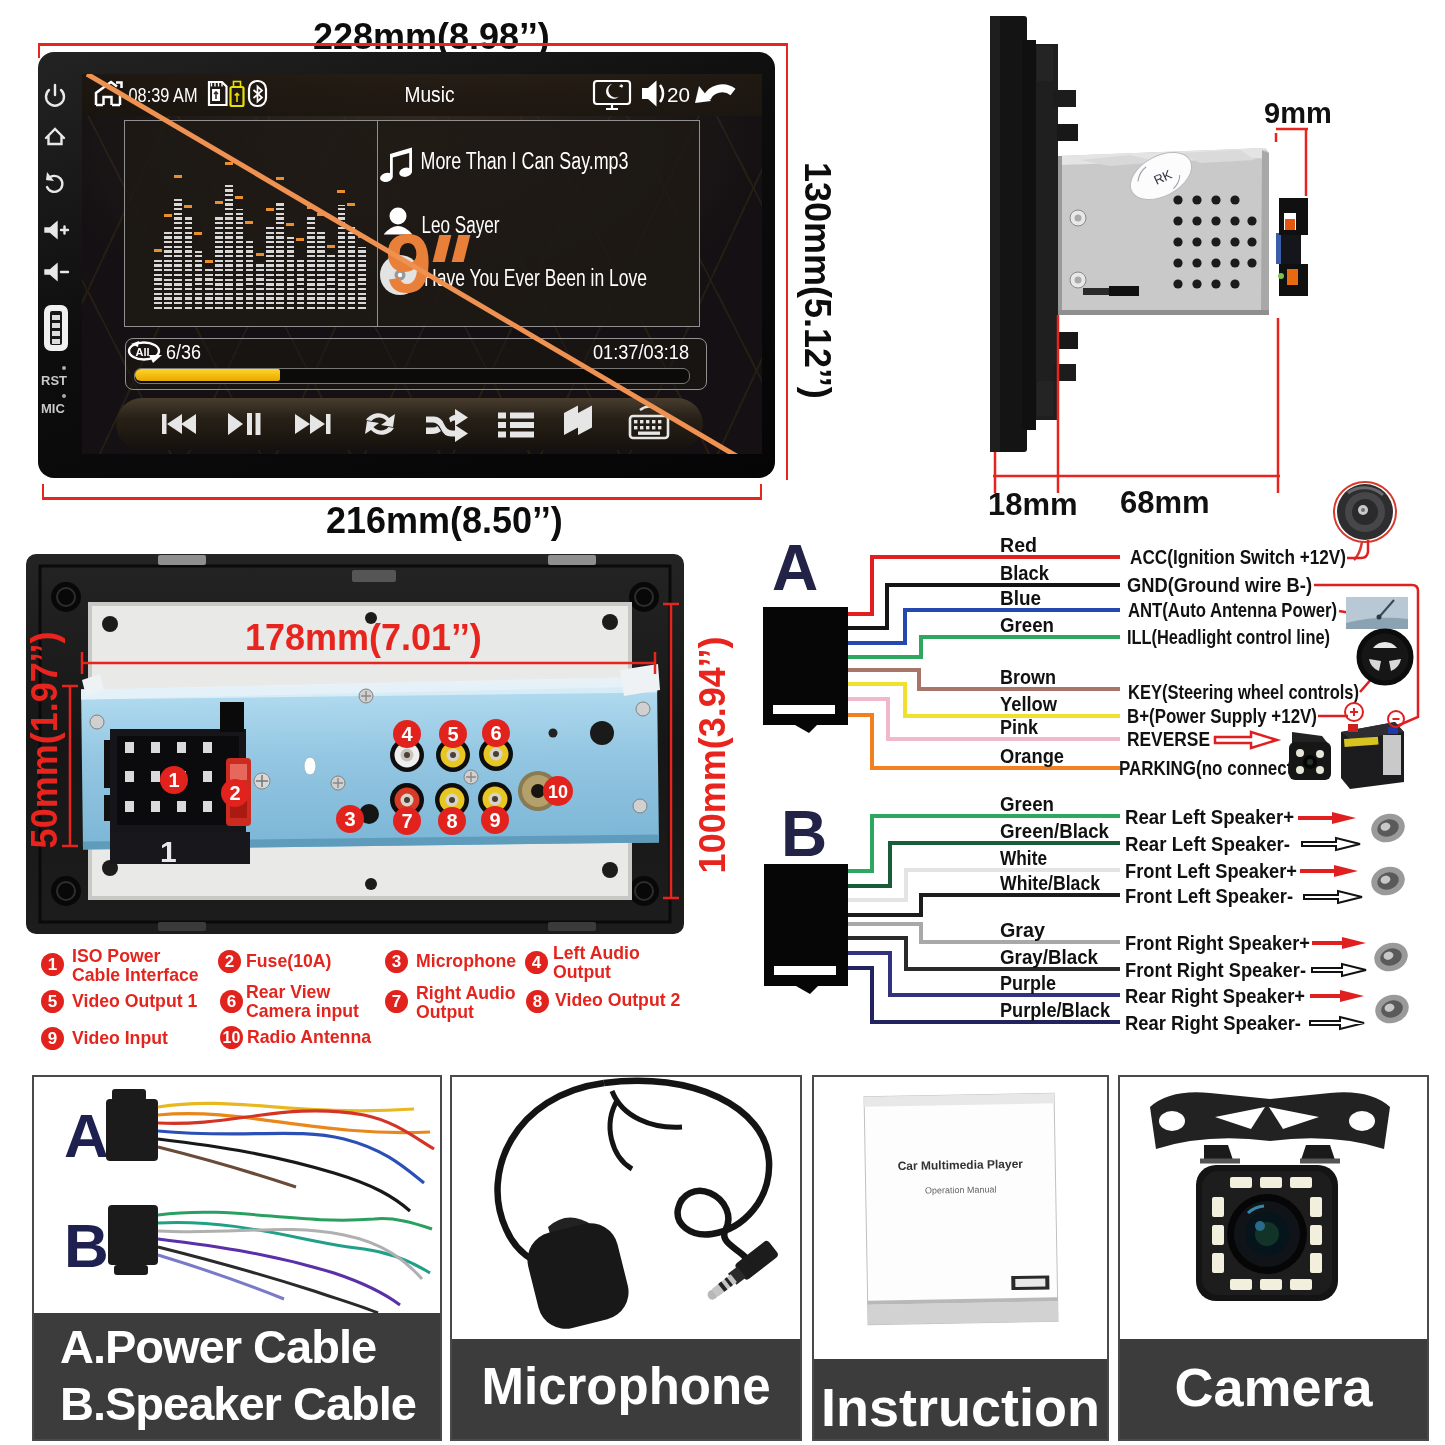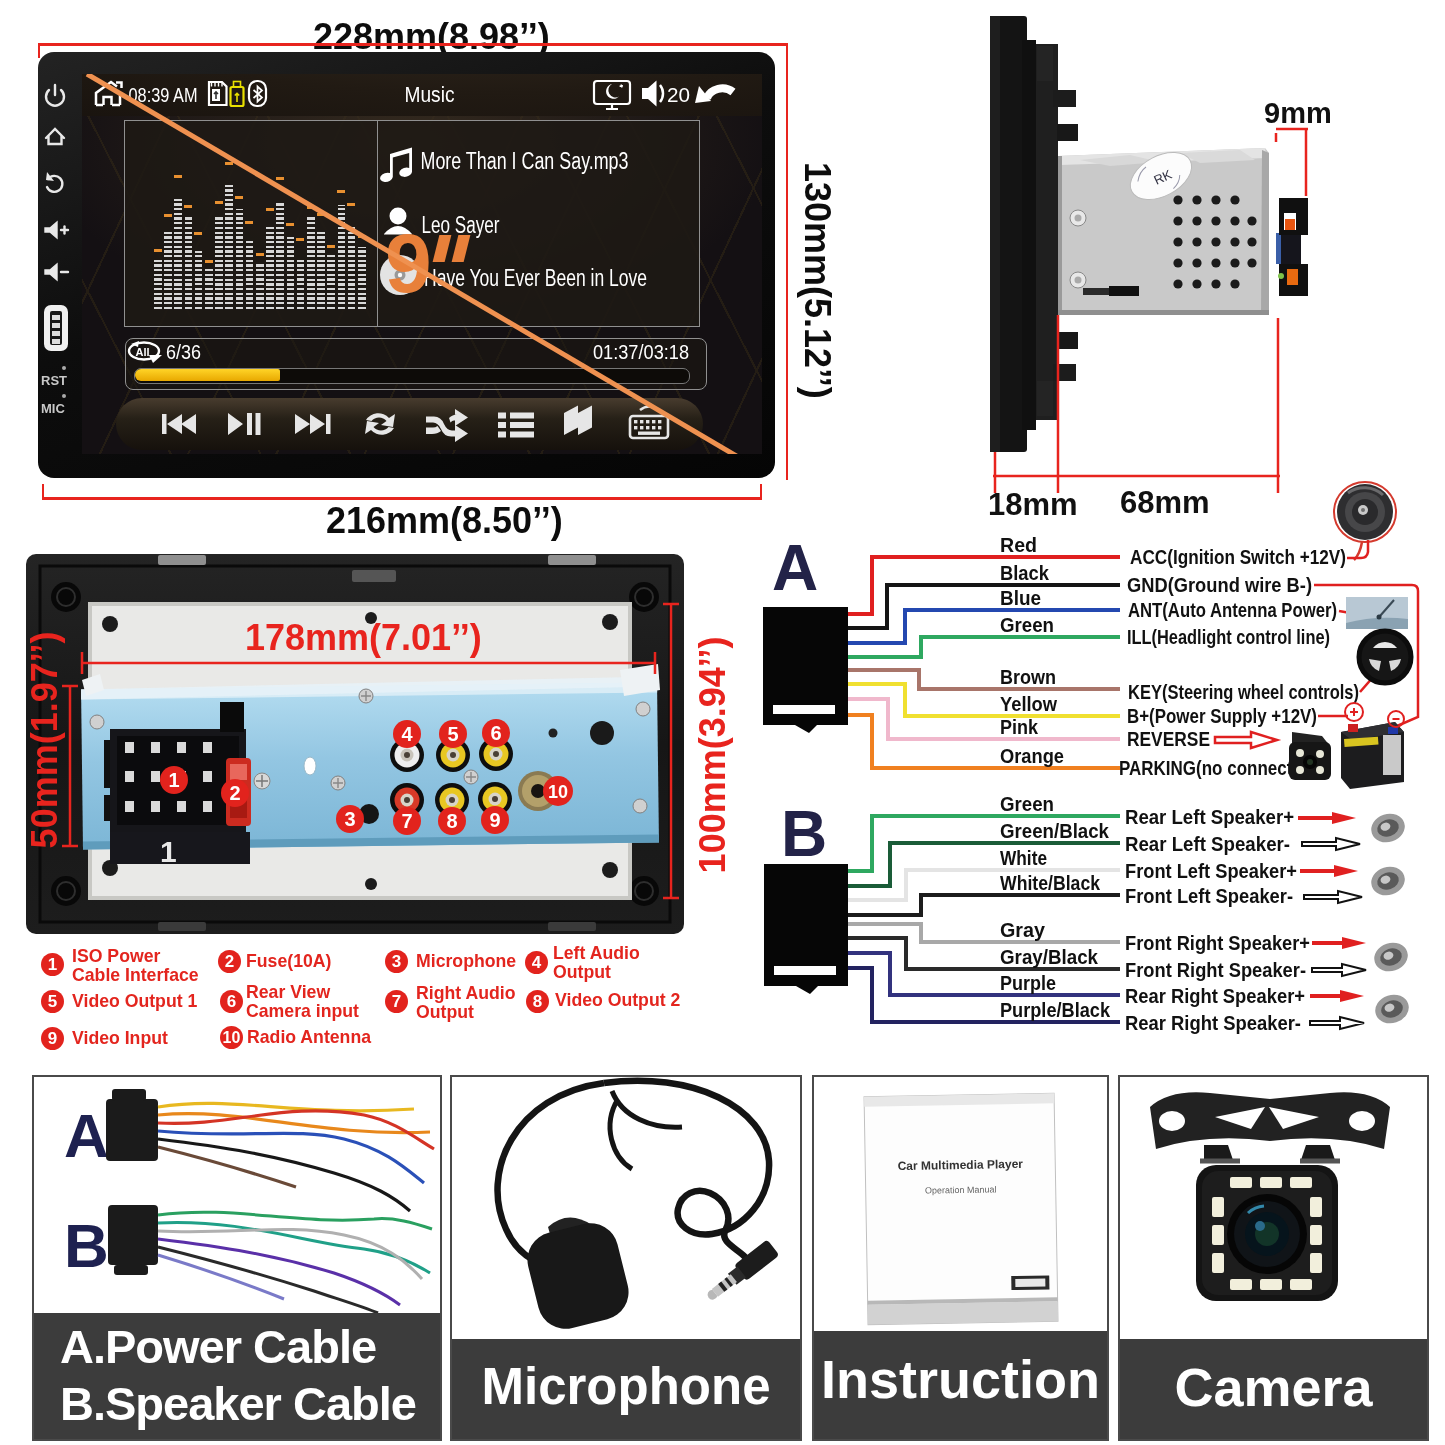--- a/index.html
+++ b/index.html
@@ -774,21 +774,21 @@
       <rect x="52" y="18" width="190" height="228" fill="#fdfdfd" stroke="#c0c0c0"></rect>
       <rect x="52" y="18" width="190" height="10" fill="#e8e8e8"></rect>
       <rect x="52" y="226" width="190" height="20" fill="#d2d2d2"></rect>
       <rect x="52" y="222" width="190" height="4" fill="#b8b8b8"></rect>
       <text x="147" y="92" font-size="12" font-weight="bold" fill="#333" text-anchor="middle" font-family="Liberation Sans">Car Multimedia Player</text>
       <text x="147" y="116" font-size="9" fill="#666" text-anchor="middle" font-family="Liberation Sans">Operation Manual</text>
       <rect x="196" y="200" width="38" height="14" fill="#2a2a2a"></rect>
       <rect x="200" y="203" width="30" height="8" fill="#e8e8e8"></rect>
     </g>
   </svg>
-  <div class="boxlabel" style="height:108px;font-size:54px;line-height:96px">Instruction</div>
+  <div class="boxlabel" style="height:80px;font-size:54px;line-height:96px">Instruction</div>
 </div>
 <div class="box" style="left:1118px;width:311px">
   <svg width="294" height="262" viewBox="0 0 294 262">
 
     <path d="M30 30 q20 -18 60 -14 l60 6 l60 -6 q40 -4 60 14 l-6 42 q-50 -16 -114 -8 q-64 -8 -114 8 z" fill="#222"></path>
     <ellipse cx="52" cy="44" rx="13" ry="10" fill="#fff"></ellipse>
     <ellipse cx="242" cy="44" rx="13" ry="10" fill="#fff"></ellipse>
     <path d="M95 40 l50 -10 l-14 22 z" fill="#fff"></path>
     <path d="M199 40 l-50 -10 l14 22 z" fill="#fff"></path>
     <path d="M84 68 h24 l6 18 h-30 z" fill="#1a1a1a"></path>

